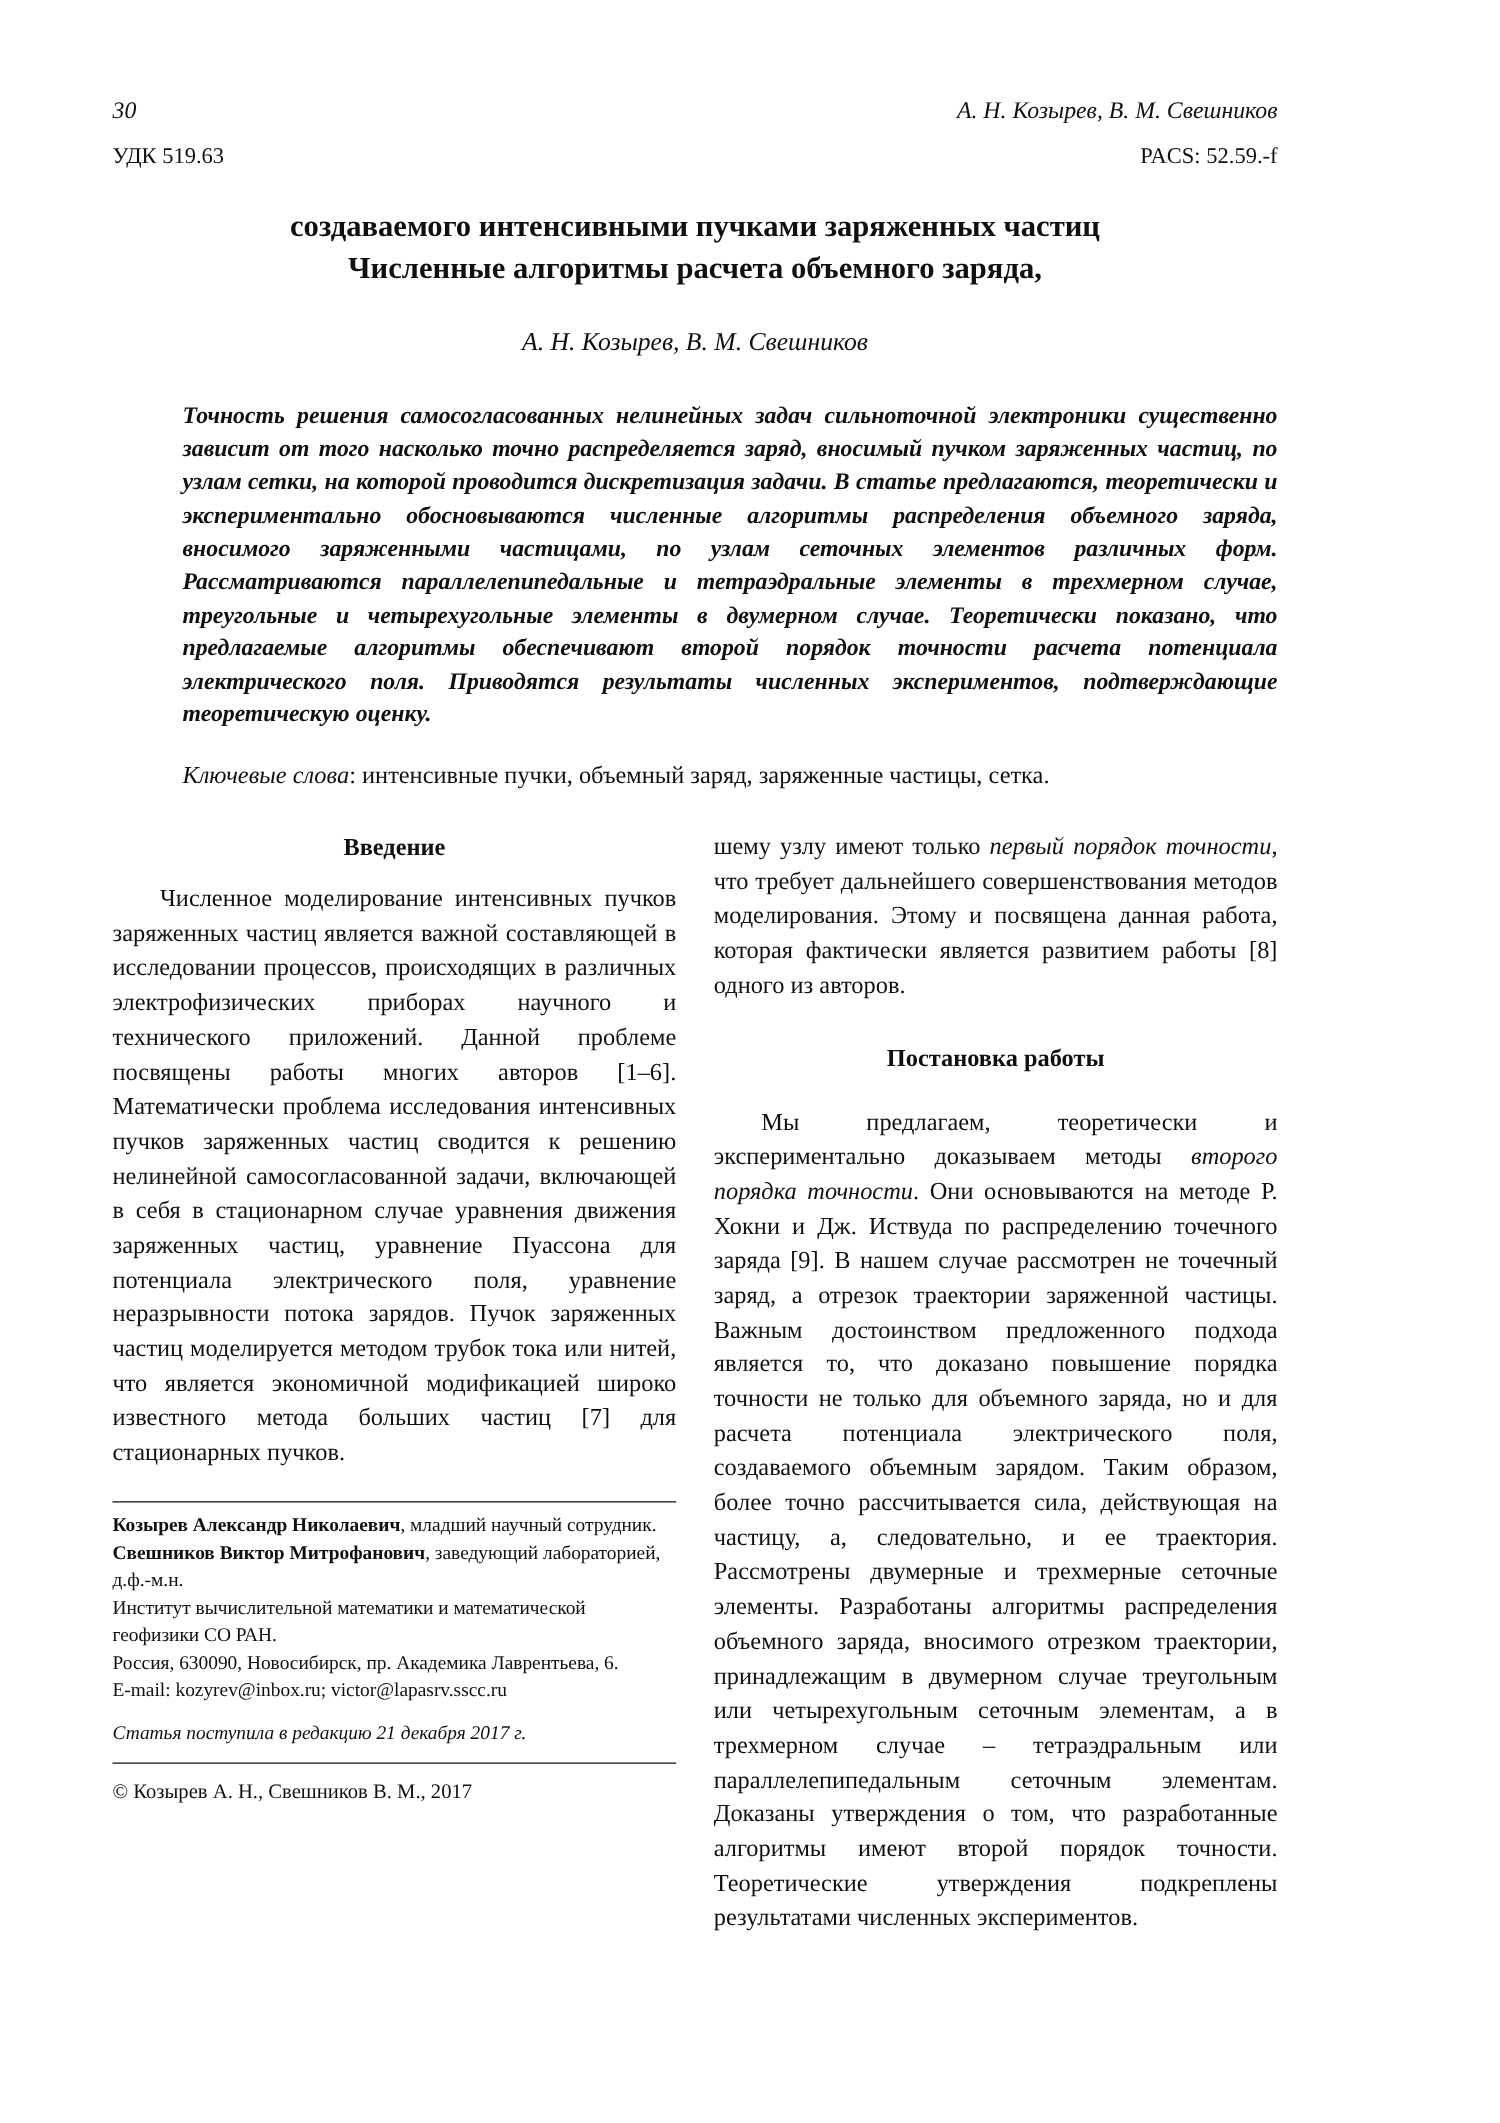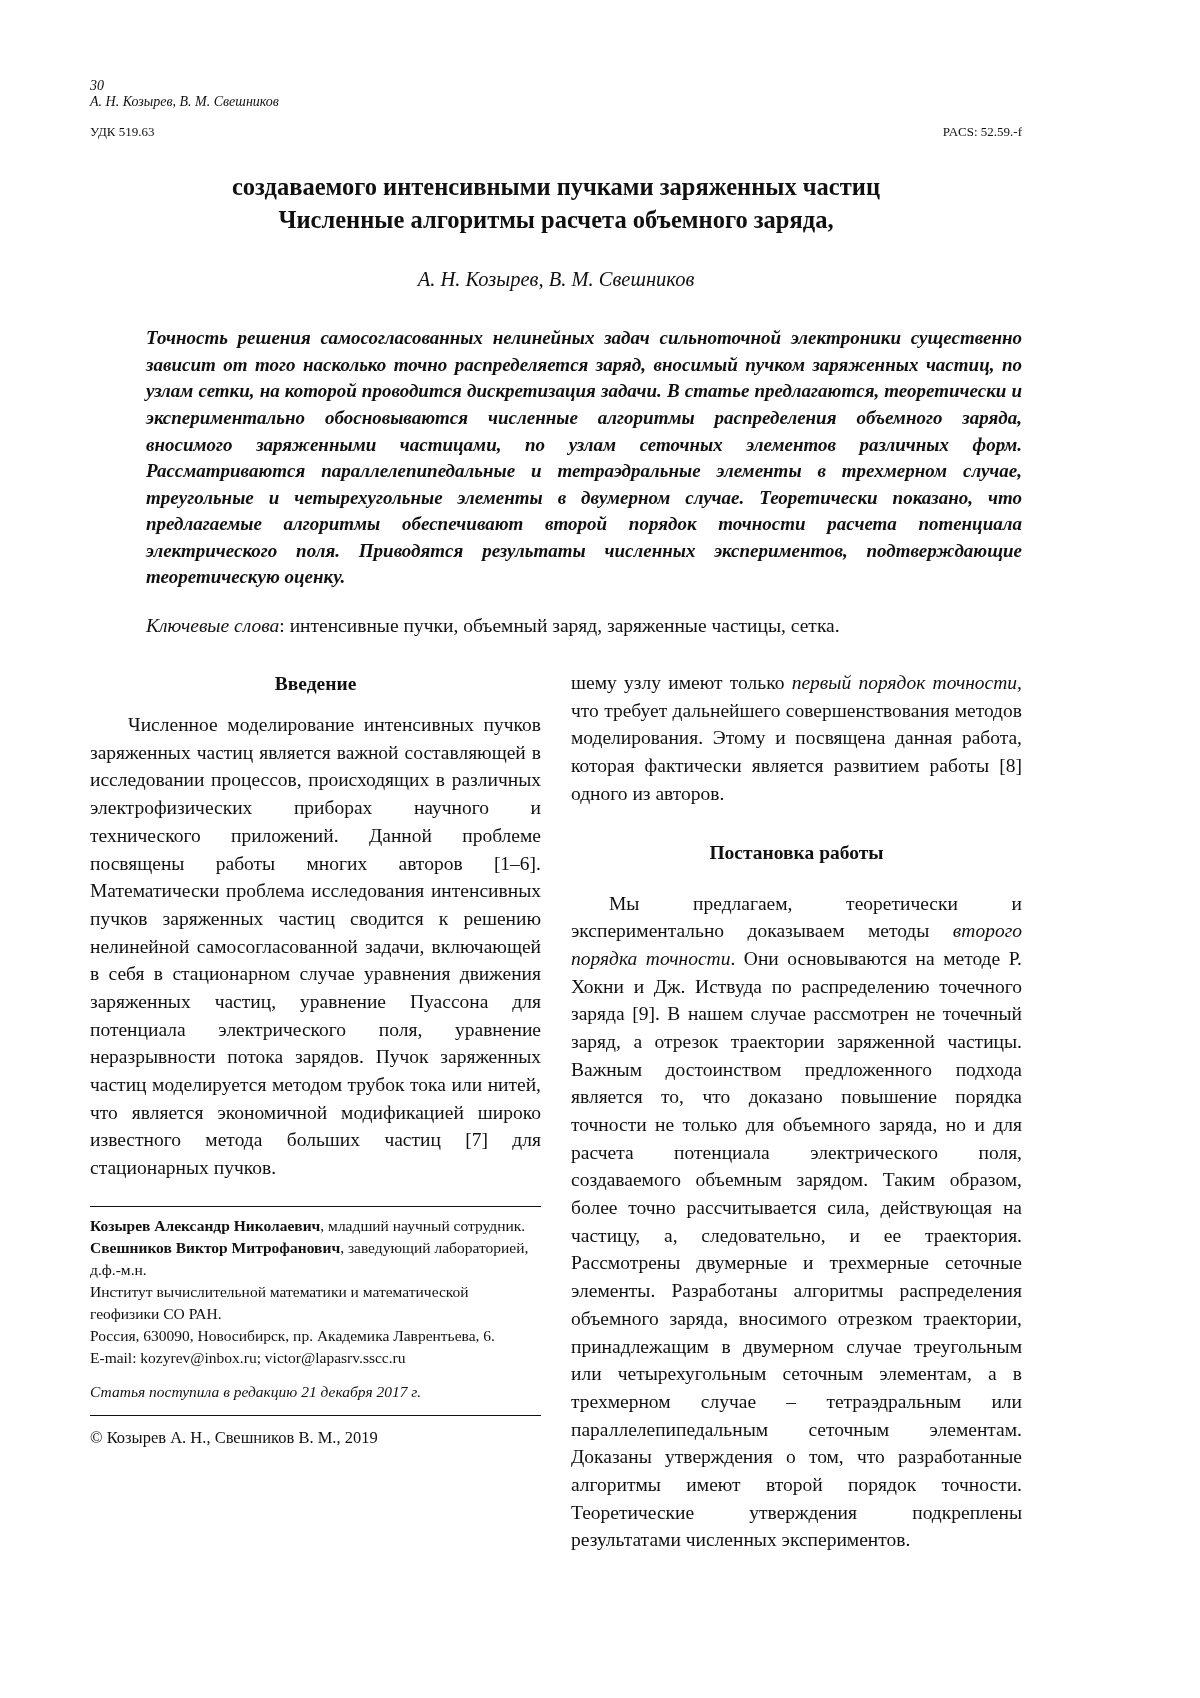--- a/index.html
+++ b/index.html
@@ -8,28 +8,28 @@
     height: 1698px;
     background: #ffffff;
     color: #101010;
     font-family: "Liberation Serif", "DejaVu Serif", serif;
   }
   .page { position: relative; width: 1200px; height: 1698px; overflow: hidden; background: #ffffff; }
   .content { position: absolute; left: 90px; top: 78px; width: 932px; }
 
   .running-head {
     display: flex; justify-content: space-between; align-items: baseline;
-    font-size: 14px; font-style: italic; flex-direction: column;
+    font-size: 19px; font-style: italic;
   }
 
   .banner { display: flex; align-items: center; gap: 26px; margin-top: 30px; }
   .double-rule { flex: 1; height: 4px; border-top: 3px solid #101010; border-bottom: 3px solid #101010; }
   .banner-text { text-align: center; font-size: 19px; line-height: 1.38; white-space: nowrap; }
 
-  .codes { display: flex; justify-content: space-between; font-size: 13px; margin-top: 14px; }
+  .codes { display: flex; justify-content: space-between; font-size: 18px; margin-top: 14px; }
 
   .title { margin: 30px 0 0; text-align: center; font-size: 24.5px; font-weight: bold; line-height: 1.35; }
   .title .tline { display: block; }
 
   .authors { margin-top: 32px; text-align: center; font-style: italic; font-size: 20.5px; }
 
   .abstract {
     margin: 34px 0 0 56px; text-align: justify;
     font-weight: bold; font-style: italic; font-size: 19px; line-height: 1.4;
   }
@@ -89,21 +89,21 @@
 
         <div class="footnote">
           <div class="fn-rule"></div>
           <p class="fn-p"><b>Козырев Александр Николаевич</b><span>, младший научный сотрудник.</span></p>
           <p class="fn-p"><b>Свешников Виктор Митрофанович</b><span>, заведующий лабораторией, д.ф.-м.н.</span></p>
           <p class="fn-p">Институт вычислительной математики и математической геофизики СО РАН.</p>
           <p class="fn-p">Россия, 630090, Новосибирск, пр. Академика Лаврентьева, 6.</p>
           <p class="fn-p">E-mail: kozyrev@inbox.ru; victor@lapasrv.sscc.ru</p>
           <p class="fn-received">Статья поступила в редакцию 21 декабря 2017 г.</p>
           <div class="fn-rule bottom"></div>
-          <p class="fn-copyright">© Козырев А. Н., Свешников В. М., 2019</p>
+          <p class="fn-copyright">© Козырев А. Н., Свешников В. М., 2017</p>
         </div>
       </div>
 
       <div class="col">
         <p class="body-p"><span>шему узлу имеют только </span><i>первый порядок точности</i><span>, что требует дальнейшего совершенствования методов моделирования. Этому и посвящена данная работа, которая фактически является развитием работы [8] одного из авторов.</span></p>
 
         <h2 class="colhead spaced">Постановка работы</h2>
 
         <p class="body-p indent"><span>Мы предлагаем, теоретически и экспериментально доказываем методы </span><i>второго порядка точности</i><span>. Они основываются на методе Р. Хокни и Дж. Иствуда по распределению точечного заряда [9]. В нашем случае рассмотрен не точечный заряд, а отрезок траектории заряженной частицы. Важным достоинством предложенного подхода является то, что доказано повышение порядка точности не только для объемного заряда, но и для расчета потенциала электрического поля, создаваемого объемным зарядом. Таким образом, более точно рассчитывается сила, действующая на частицу, а, следовательно, и ее траектория. Рассмотрены двумерные и трехмерные сеточные элементы. Разработаны алгоритмы распределения объемного заряда, вносимого отрезком траектории, принадлежащим в двумерном случае треугольным или четырехугольным сеточным элементам, а в трехмерном случае – тетраэдральным или параллелепипедальным сеточным элементам. Доказаны утверждения о том, что разработанные алгоритмы имеют второй порядок точности. Теоретические утверждения подкреплены результатами численных экспериментов.</span></p>
       </div>

